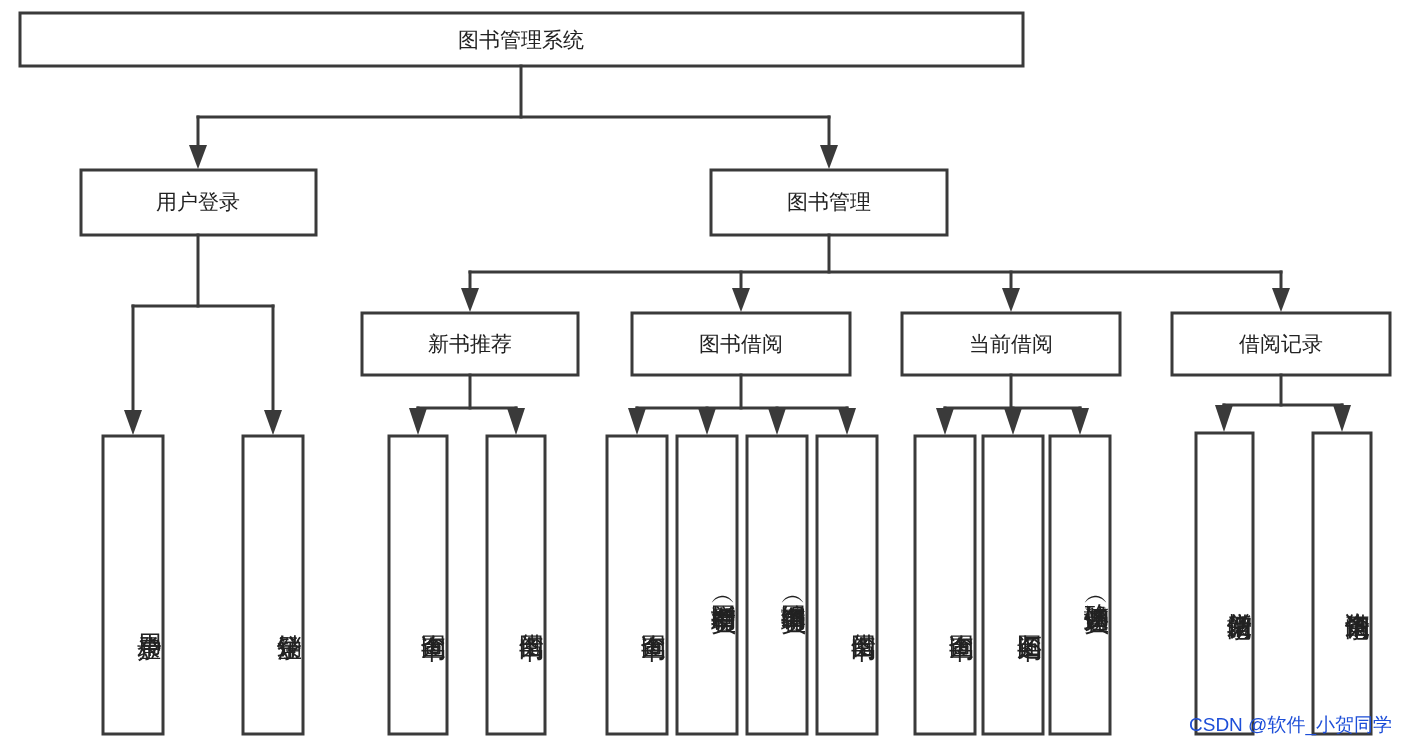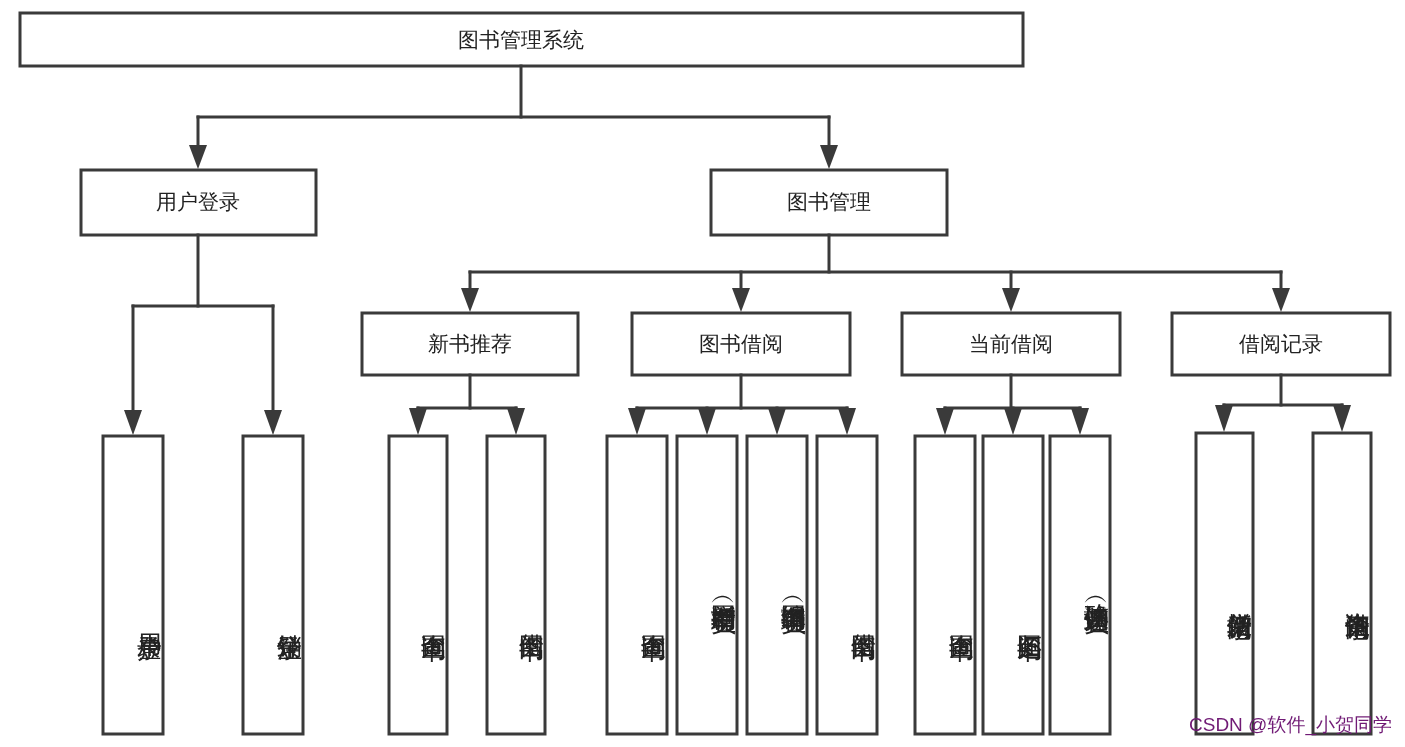--- a/index.html
+++ b/index.html
@@ -61,21 +61,21 @@
     display: flex;
     align-items: flex-start;
     justify-content: center;
     white-space: nowrap;
     pointer-events: none;
   }
   .watermark {
     position: absolute;
     font-family: "Liberation Sans", "DejaVu Sans", sans-serif;
     font-size: 19px;
-    color: #701a75;
+    color: #1d4ed8;
     white-space: nowrap;
     left: 1189px;
     top: 712px;
   }
 </style>
 </head>
 <body>
 
 <div id="diagram-root">
 

